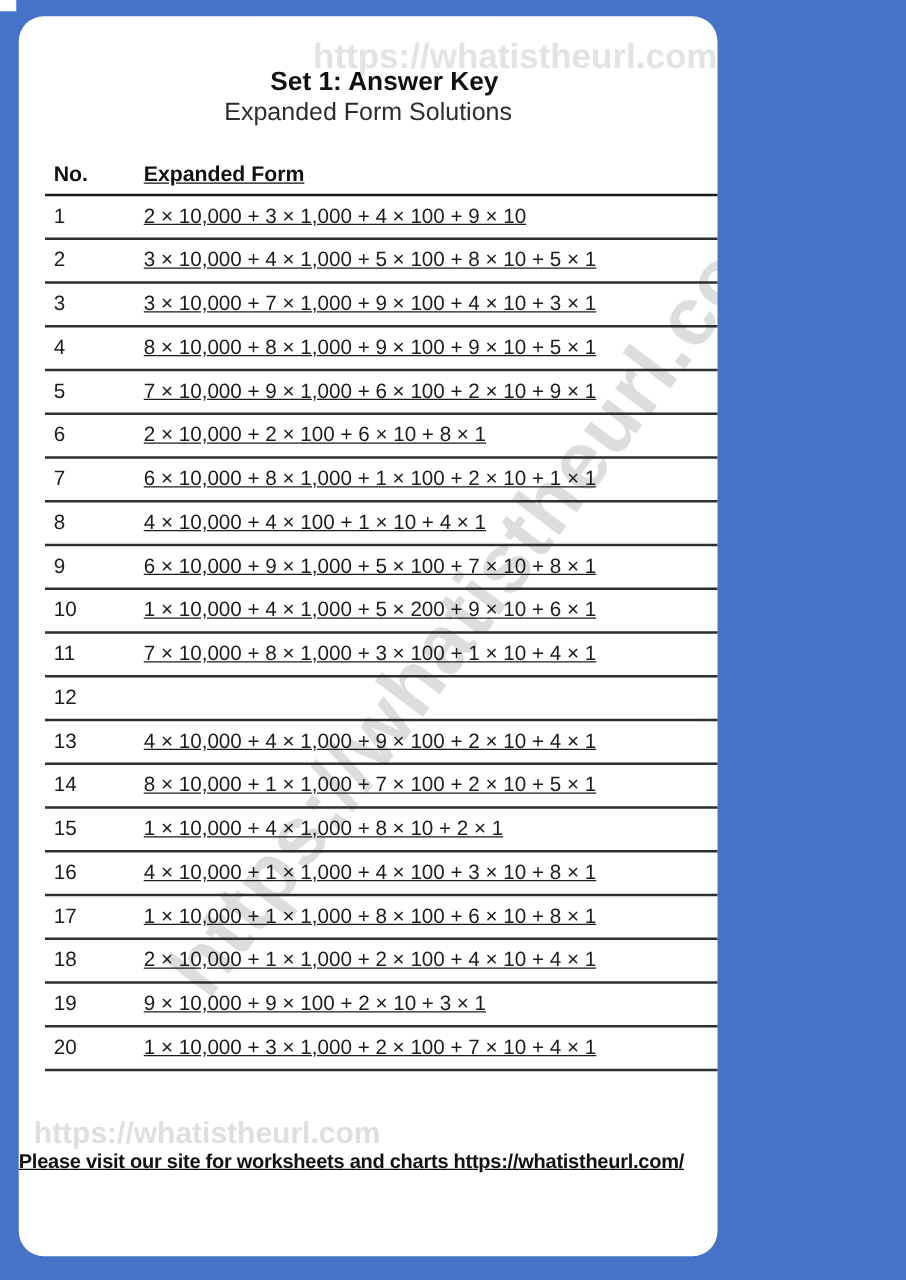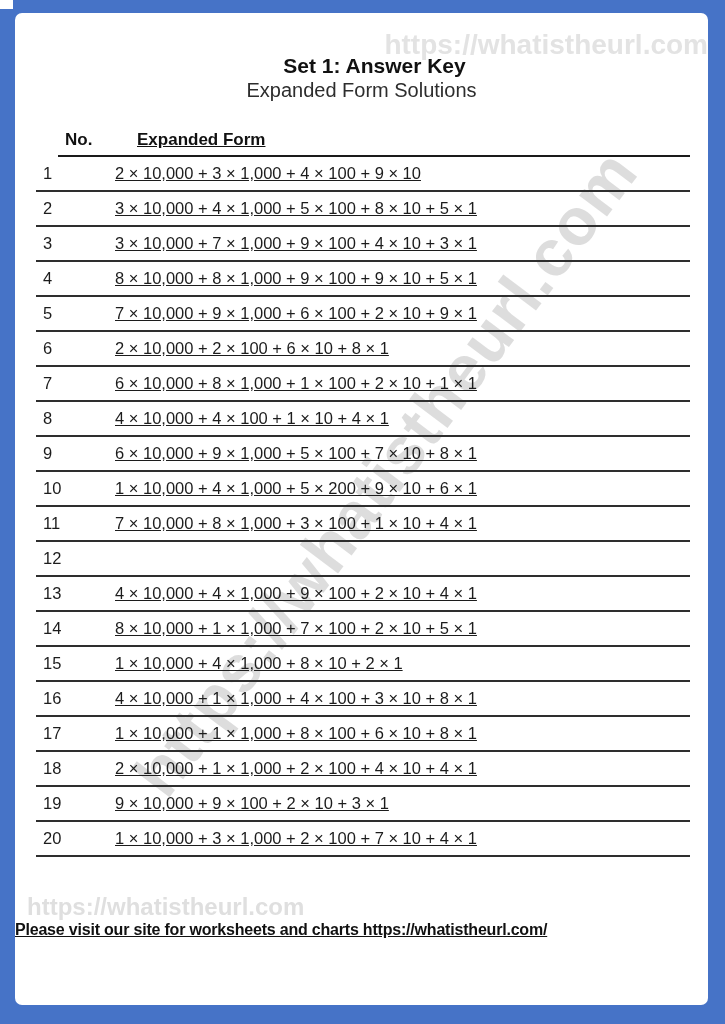--- a/index.html
+++ b/index.html
@@ -4,22 +4,22 @@
 <style>
   html,body{margin:0;padding:0;}
   body{
     width:725px;height:1024px;
     background:#4673c7;
     position:relative;overflow:hidden;
     font-family:"Liberation Sans",sans-serif;
   }
   .corner-chip{position:absolute;left:0;top:0;width:13px;height:9px;background:#ffffff;}
   .page{
-    position:absolute;left:15px;top:13px;width:693px;height:992px;
-    background:#ffffff;border-radius:7px;overflow:hidden;
+    position:absolute;left:15px;top:13px;width:559px;height:992px;
+    background:#ffffff;border-radius:20px;overflow:hidden;
   }
   .wm{
     position:absolute;font-weight:700;white-space:nowrap;
     color:#e3e3e3;z-index:1;pointer-events:none;user-select:none;
   }
   .wm-top{top:16px;right:0px;font-size:28px;}
   .wm-bottom{top:880px;left:12px;font-size:24px;color:#dfdfdf;}
   .wm-diagonal{
     top:460px;left:370px;font-size:66px;letter-spacing:1px;
     color:rgba(150,150,150,0.32);
@@ -30,21 +30,21 @@
     text-align:center;font-size:21px;font-weight:700;color:#111;z-index:3;
   }
   .subtitle{
     position:absolute;top:66px;left:0;width:100%;
     text-align:center;font-size:20px;color:#2d2d2d;z-index:3;
   }
   .table{position:absolute;left:21px;top:117px;width:654px;z-index:2;}
   .thead{
     display:flex;align-items:flex-end;
     padding-bottom:5px;border-bottom:2px solid #1a1a1a;
-    font-size:17px;font-weight:700;color:#111;margin-left:22px;
+    font-size:17px;font-weight:700;color:#111;
   }
   .col-no{width:79px;padding-left:7px;box-sizing:border-box;flex:none;}
   .col-exp{flex:1;text-decoration:underline;}
   .row{
     display:flex;align-items:center;
     height:35px;box-sizing:border-box;
     border-bottom:2px solid #2e2e2e;
     font-size:16.5px;color:#1c1c1c;
   }
   .footer{

